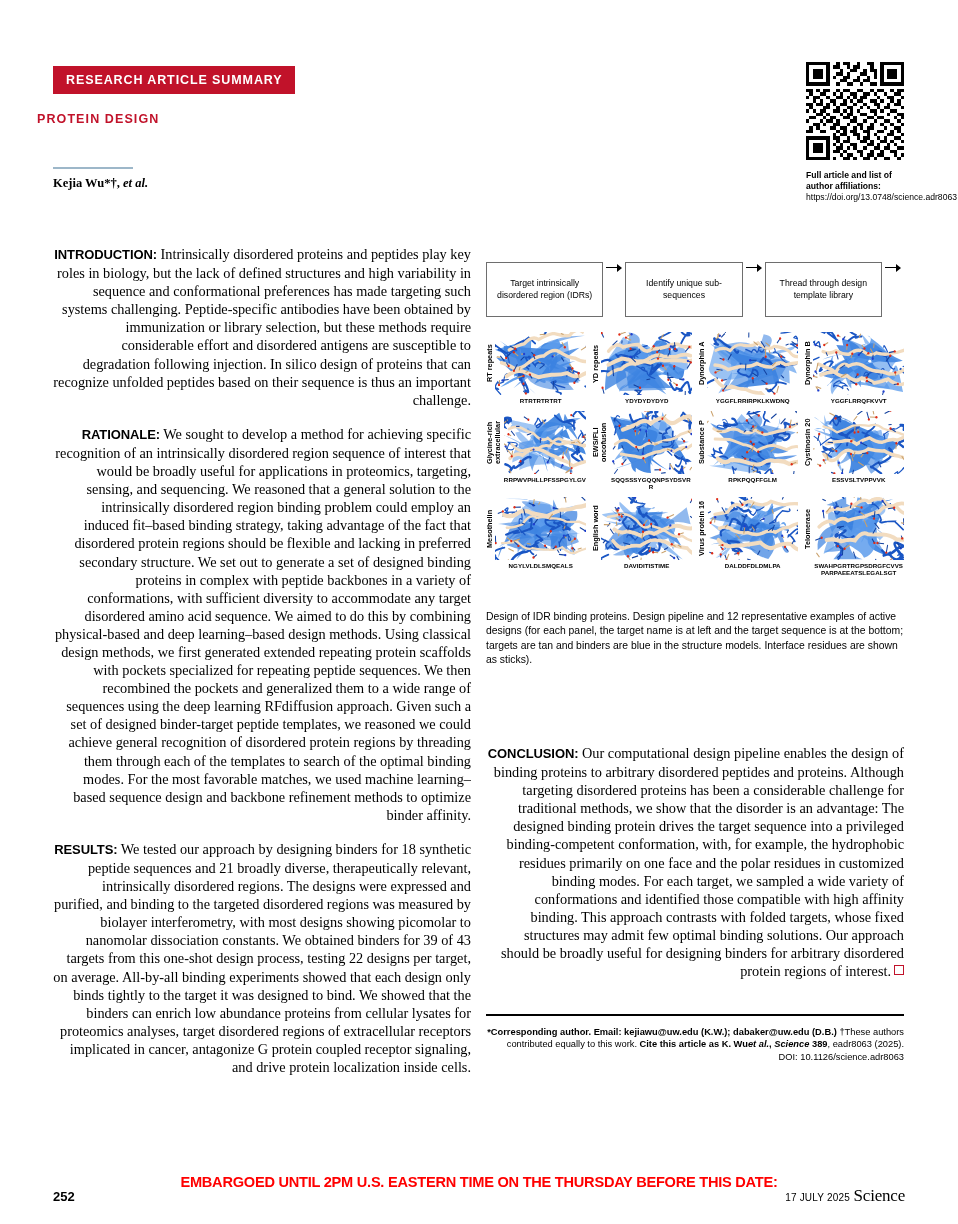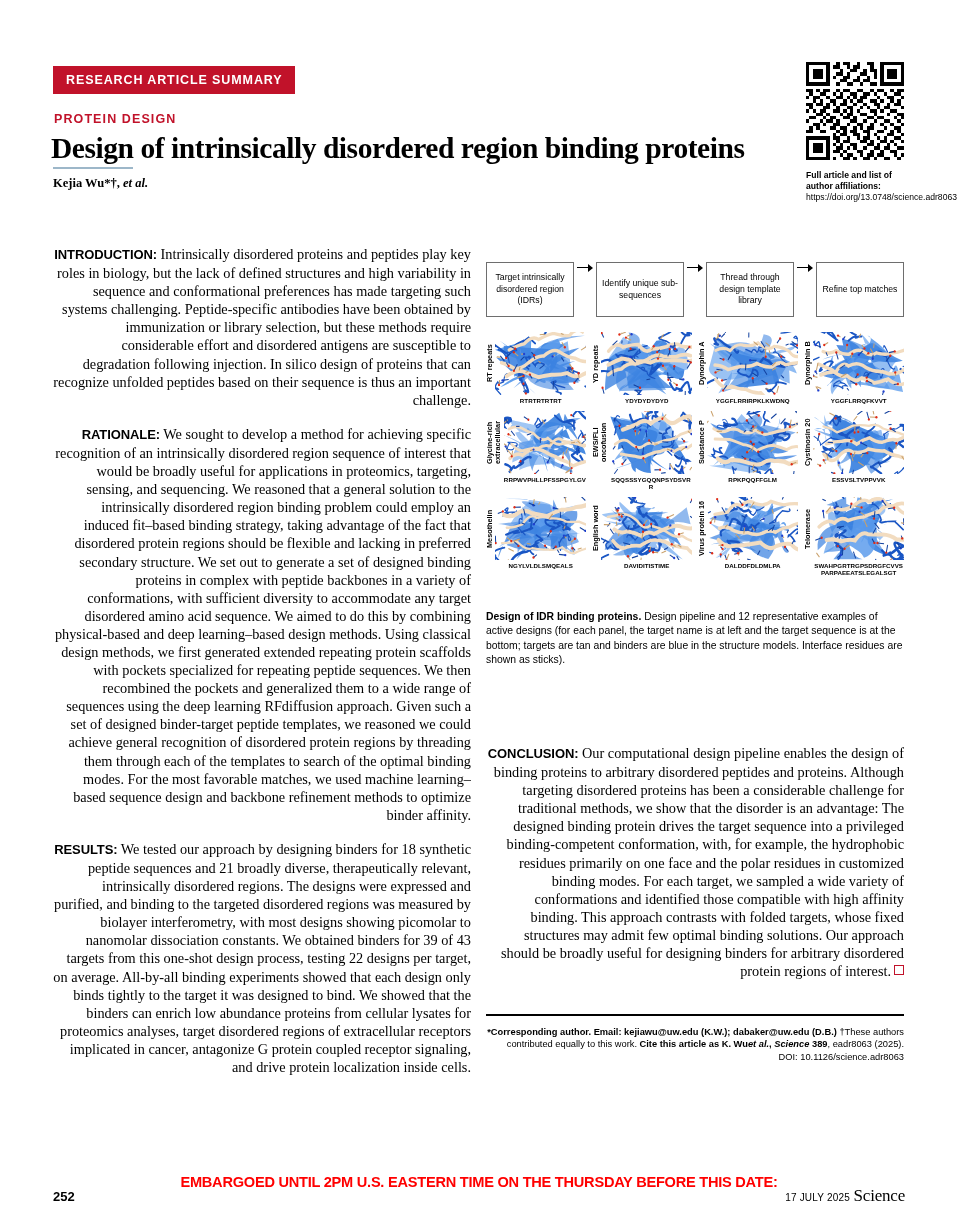--- a/index.html
+++ b/index.html
@@ -30,21 +30,21 @@
     background: #c1122a;
     color: #fff;
     font-family: "Liberation Sans", sans-serif;
     font-weight: bold;
     font-size: 12.5px;
     letter-spacing: 0.9px;
     padding: 7px 12px 7px 13px;
   }
   .kicker {
     position: absolute;
-    left: 54px; top: 112px;
+    left: 37px; top: 112px;
     color: #c1122a;
     font-family: "Liberation Sans", sans-serif;
     font-weight: bold;
     font-size: 12.5px;
     letter-spacing: 1.1px;
   }
   .title {
     position: absolute;
     left: 51px; top: 131px;
     width: 740px;
@@ -215,21 +215,21 @@
 
   
   .fig-caption {
     position: absolute;
     left: 486px; top: 610px;
     width: 418px;
     font-family: "Liberation Sans", sans-serif;
     font-size: 10.4px;
     line-height: 14.3px;
   }
-  .fig-caption .b { font-weight: bold; }
+  .fig-caption .b { font-weight: normal; }
 
   
   .conclusion {
     position: absolute;
     left: 486px; top: 744px;
     width: 418px;
   }
 
   
   .foot-rule {
@@ -284,21 +284,20 @@
     letter-spacing: -0.2px;
   }
 </style>
 </head>
 <body>
 
 <div class="page">
 
   <div class="badge">RESEARCH ARTICLE SUMMARY</div>
   <div class="kicker">PROTEIN DESIGN</div>
-  <div class="title">Design of intrinsically disordered region binding proteins</div>
   <div class="title-rule"></div>
   <div class="byline">
     <span>Kejia Wu*†,</span>
     <i>et al.</i>
   </div>
 
   <div class="qr-wrap">
     <svg width="98" height="98" viewBox="0 0 29 29" shape-rendering="crispEdges" aria-hidden="true">
       <rect width="29" height="29" fill="#fff"></rect>
       <g fill="#000">
@@ -541,21 +540,20 @@
     </p>
   </div>
 
   <div class="flow">
     <div class="flow-box">Target intrinsically disordered region (IDRs)</div>
     <div class="flow-arrow"></div>
     <div class="flow-box">Identify unique sub-sequences</div>
     <div class="flow-arrow"></div>
     <div class="flow-box">Thread through design template library</div>
     <div class="flow-arrow"></div>
-    <div class="flow-box">Refine top matches</div>
   </div>
 
   <div class="grid" id="grid">
       <div class="grid-row">
         <div class="cell">
           <div class="cell-name">RT repeats</div>
           <div class="cell-body">
             <svg class="struct" viewBox="0 0 100 63" preserveAspectRatio="none">
               <rect width="100" height="63" fill="#ffffff"></rect>
               <path d="M59.7 18.9 C54.2 62.2,67.2 33.3,87.0 57.7 C7.5 62.8,21.0 12.2,99.3 3.7 C38.4 1.9,7.2 42.4,92.4 51.0 C74.1 4.0,61.8 31.2,20.4 56.2 Z" fill="#3b82e0" opacity="0.58"></path>

